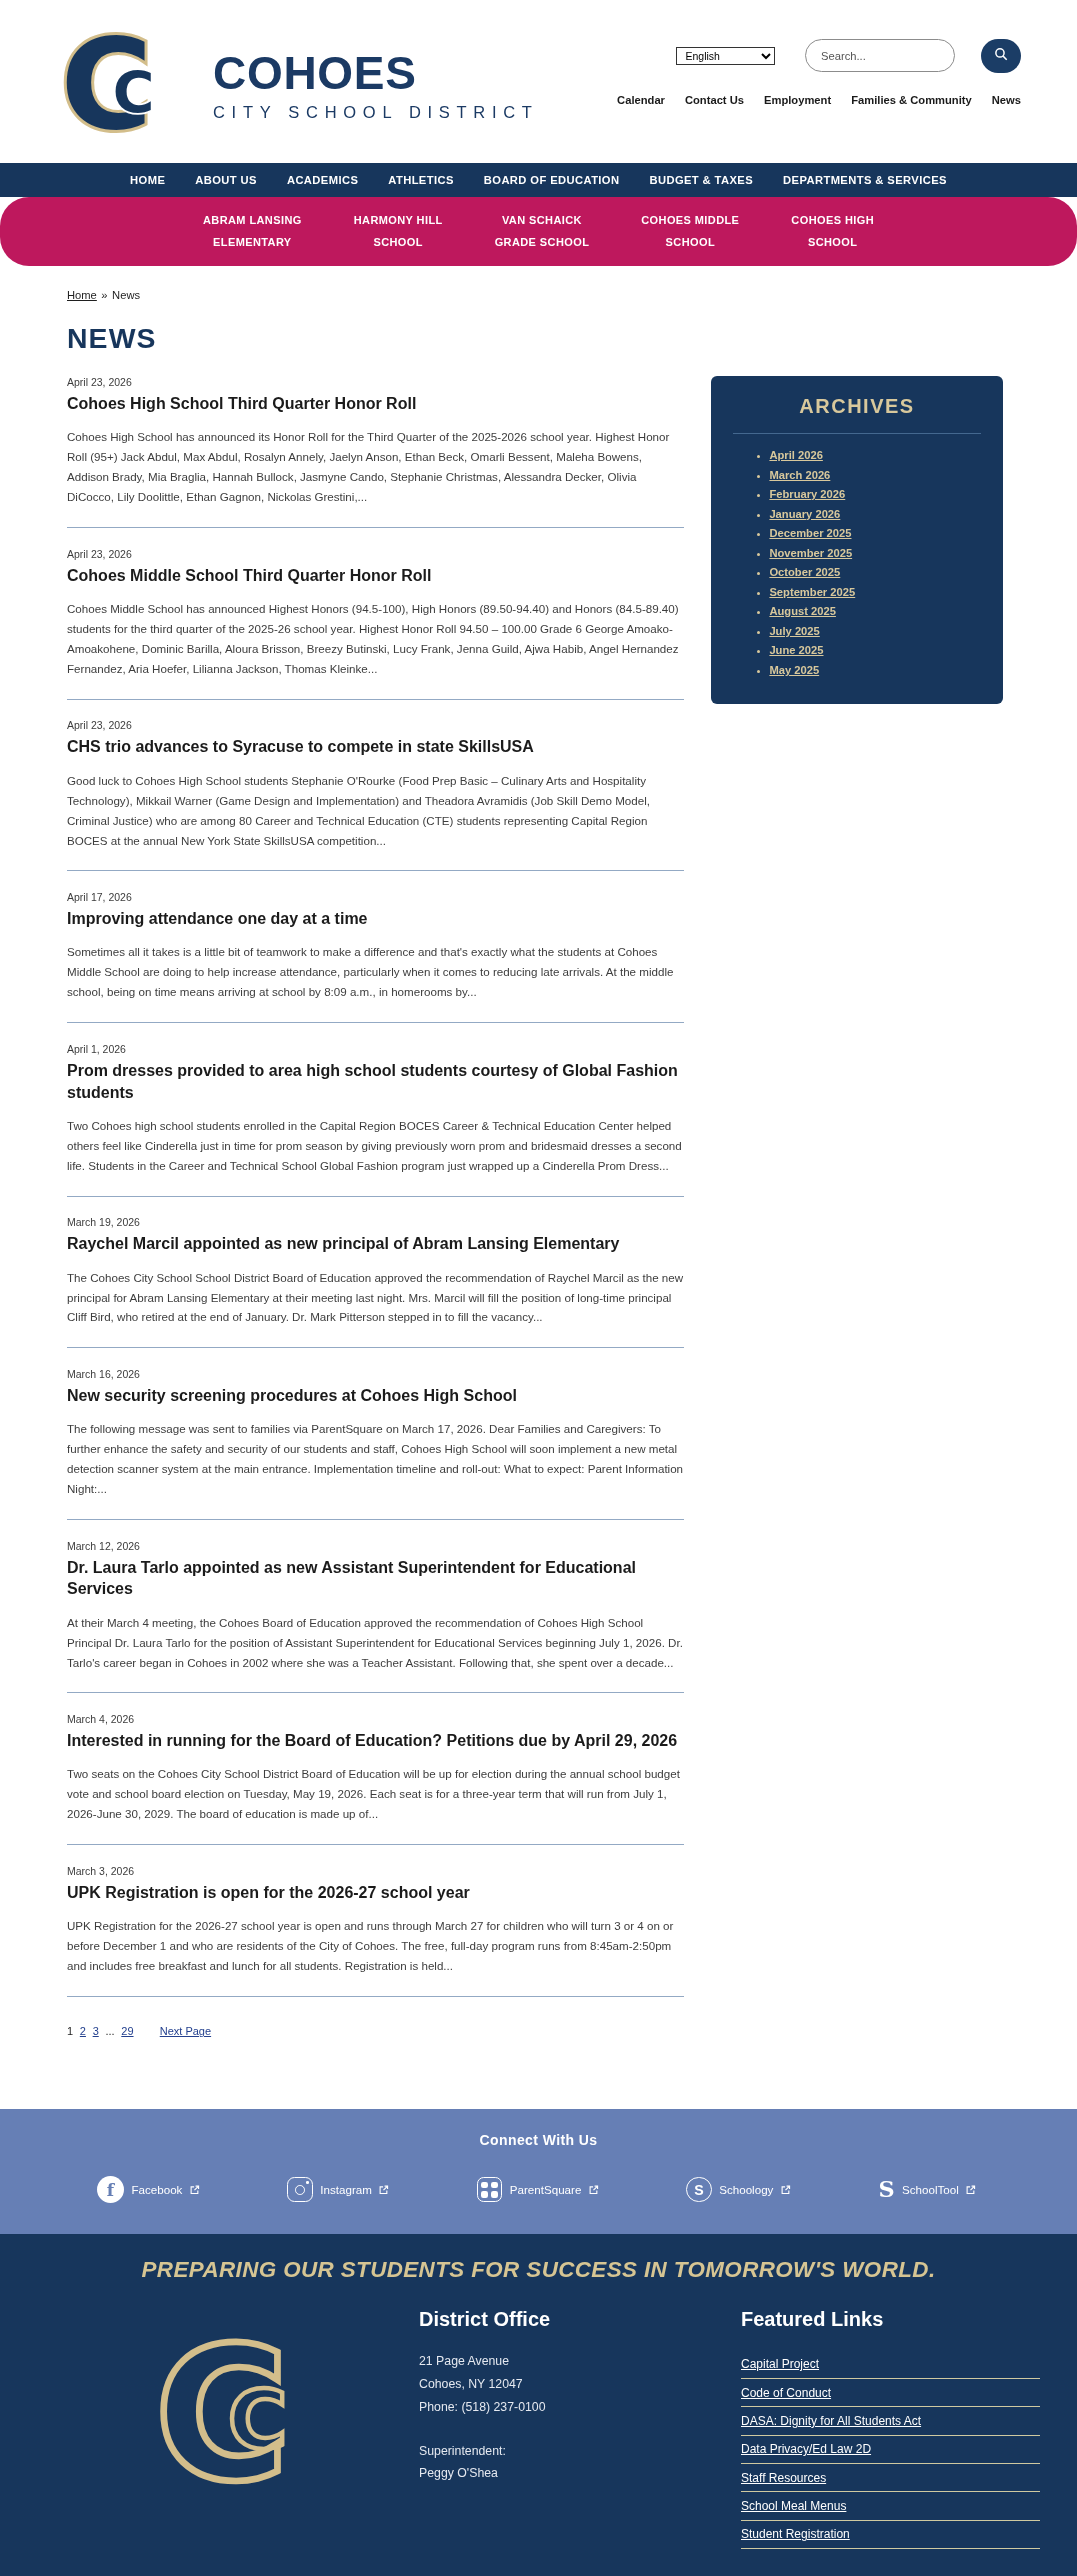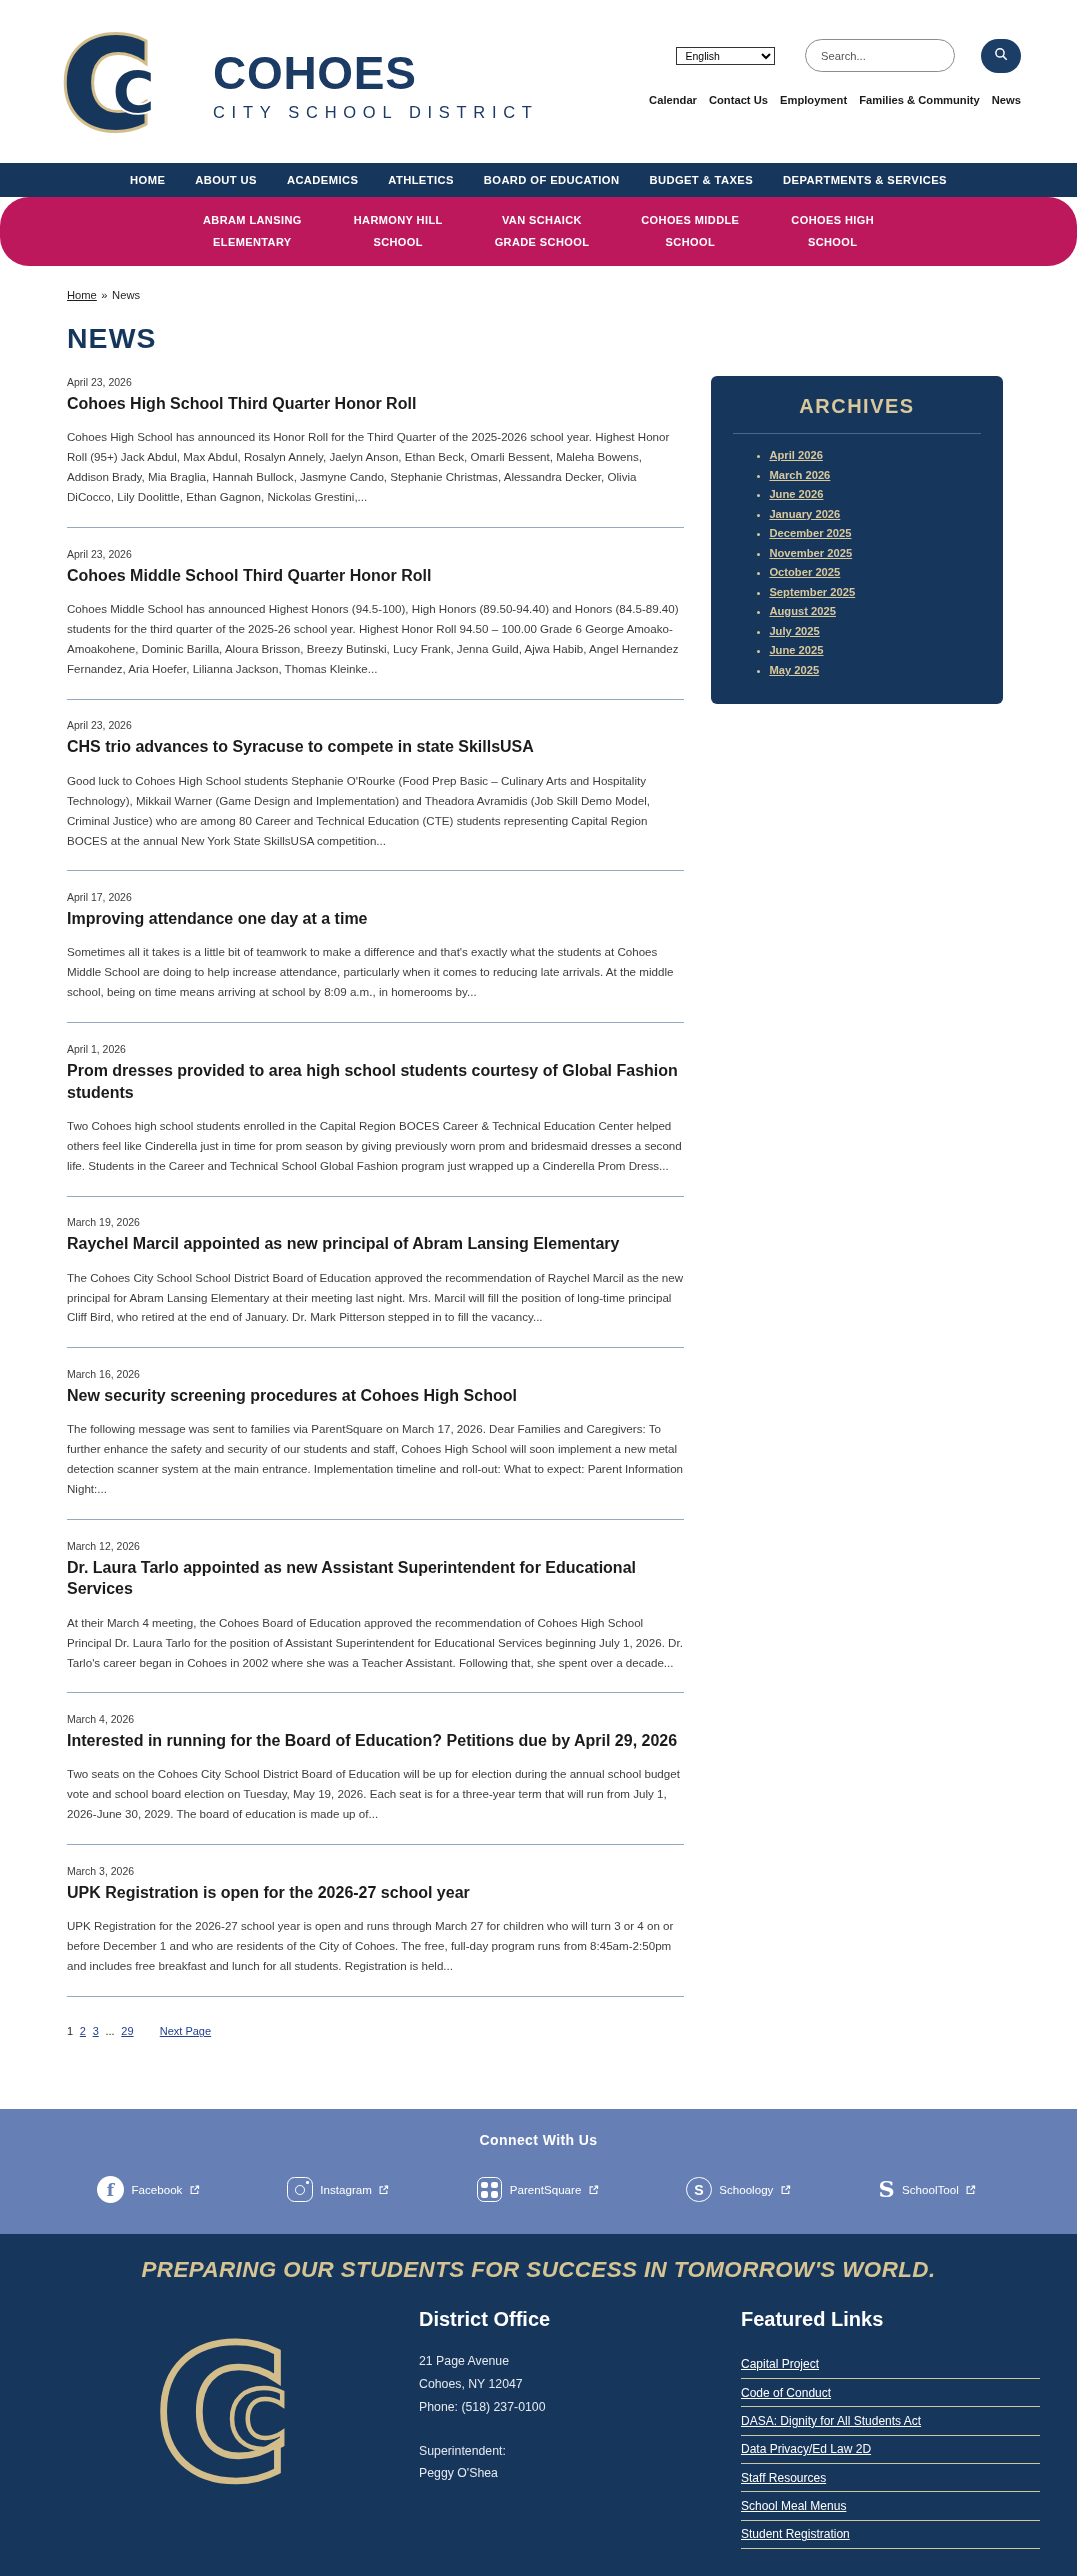--- a/index.html
+++ b/index.html
@@ -30,21 +30,21 @@
   .search-form { display: flex; align-items: center; gap: 26px; }
   .search-input {
     width: 150px; height: 33px; border: 1.1px solid #8c8c8c; border-radius: 16.5px;
     padding: 0 15px; font-size: 11.2px; color: #333; font-family: "Liberation Sans", sans-serif; outline: none;
   }
   .search-input::placeholder { color: #555; }
   .search-btn {
     width: 40px; height: 34px; border: none; border-radius: 17px;
     background: #1B3D66; display: flex; align-items: center; justify-content: center; cursor: pointer;
   }
-  .utility-nav { display: flex; gap: 12px; }
+  .utility-nav { display: flex; gap: 20px; }
   .utility-nav a {
     color: #1a1a1a; text-decoration: none; font-weight: 700; font-size: 11.2px;
   }
 
   
   .main-nav {
     background: #17365C; height: 34px;
     display: flex; align-items: center; justify-content: center; gap: 30px;
   }
   .main-nav a {
@@ -277,21 +277,21 @@
       <a class="next">Next Page</a>
     </nav>
   </section>
 
   <aside class="archives-panel">
     <h2 class="archives-title">ARCHIVES</h2>
     <hr class="archives-divider">
     <ul class="archives-list">
       <li><a>April 2026</a></li>
       <li><a>March 2026</a></li>
-      <li><a>June 2026</a></li>
+      <li><a>February 2026</a></li>
       <li><a>January 2026</a></li>
       <li><a>December 2025</a></li>
       <li><a>November 2025</a></li>
       <li><a>October 2025</a></li>
       <li><a>September 2025</a></li>
       <li><a>August 2025</a></li>
       <li><a>July 2025</a></li>
       <li><a>June 2025</a></li>
       <li><a>May 2025</a></li>
     </ul>

